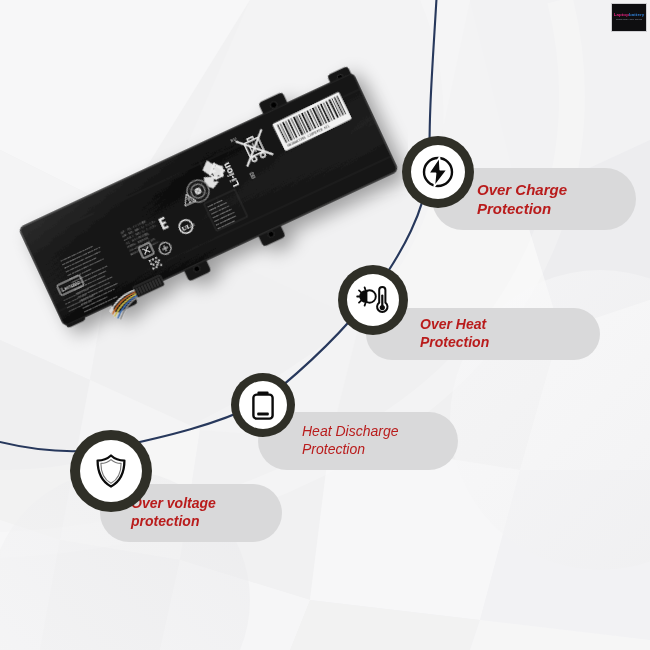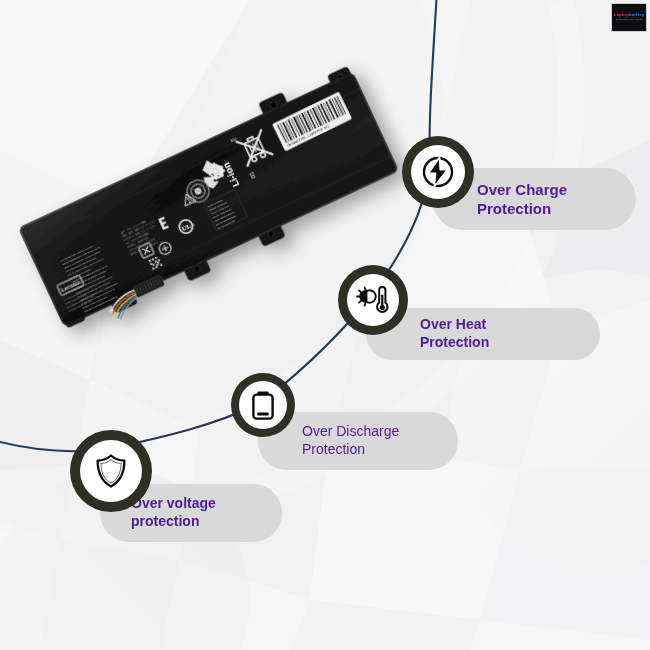--- a/index.html
+++ b/index.html
@@ -46,21 +46,21 @@
   .node-inner {
     border-radius:50%; background:#ffffff;
     display:flex; align-items:center; justify-content:center;
   }
   .pill {
     position:absolute; border-radius:40px; background:#d9d9da;
     display:flex; align-items:center;
     z-index:3;
   }
   .pill-text {
-    color:#4c1d95; line-height:1.28; white-space:pre-line;
+    color:#b91c1c; line-height:1.28; white-space:pre-line;font-style:italic;
   }
   .pill-text.bold { font-weight:bold; }
 </style>
 </head>
 <body>
 
 <div id="stage">
 
   <div class="bg-base"></div>
 
@@ -394,21 +394,21 @@
           </g>
           <circle cx="27.3" cy="25.6" r="2.6" fill="#0b0b0b"></circle>
           <rect x="26.2" y="12.4" width="2.2" height="12" rx="1.1" fill="#0b0b0b"></rect>
         </svg>
       </div>
     </div>
   </div>
 
   <div class="feature">
     <div class="pill" style="left:258px; top:412px; width:200px; height:58px;">
-      <div class="pill-text" style="margin-left:44px; font-size:14px;">Over Discharge
+      <div class="pill-text" style="margin-left:44px; font-size:14px;">Heat Discharge
 Protection</div>
     </div>
     <div class="node-ring" style="left:231px; top:373px; width:64px; height:64px;">
       <div class="node-inner" style="width:48px; height:48px;">
         <svg width="32" height="32" viewBox="0 0 32 32">
           <rect x="10.4" y="2.6" width="11.2" height="3.4" rx="1.2" fill="#0b0b0b"></rect>
           <rect x="6.4" y="5.6" width="19.2" height="24" rx="3.2" fill="none" stroke="#0b0b0b" stroke-width="2.4"></rect>
           <rect x="10.2" y="23.6" width="11.6" height="2.8" rx="1" fill="#0b0b0b"></rect>
         </svg>
       </div>

